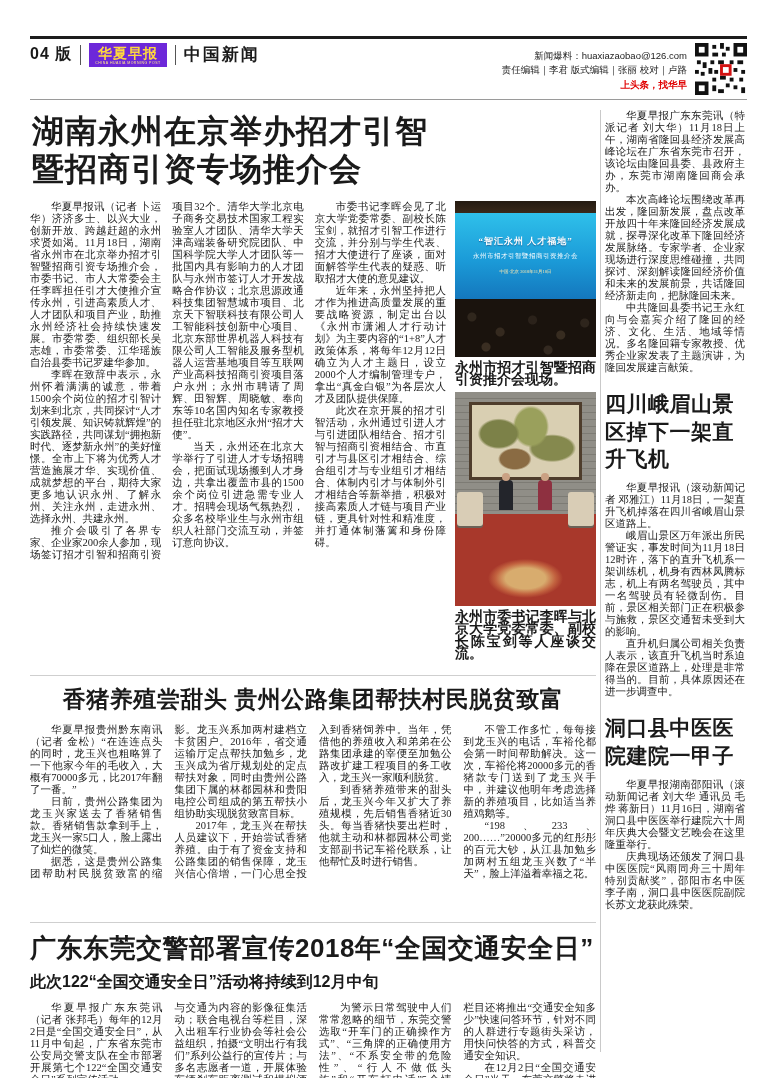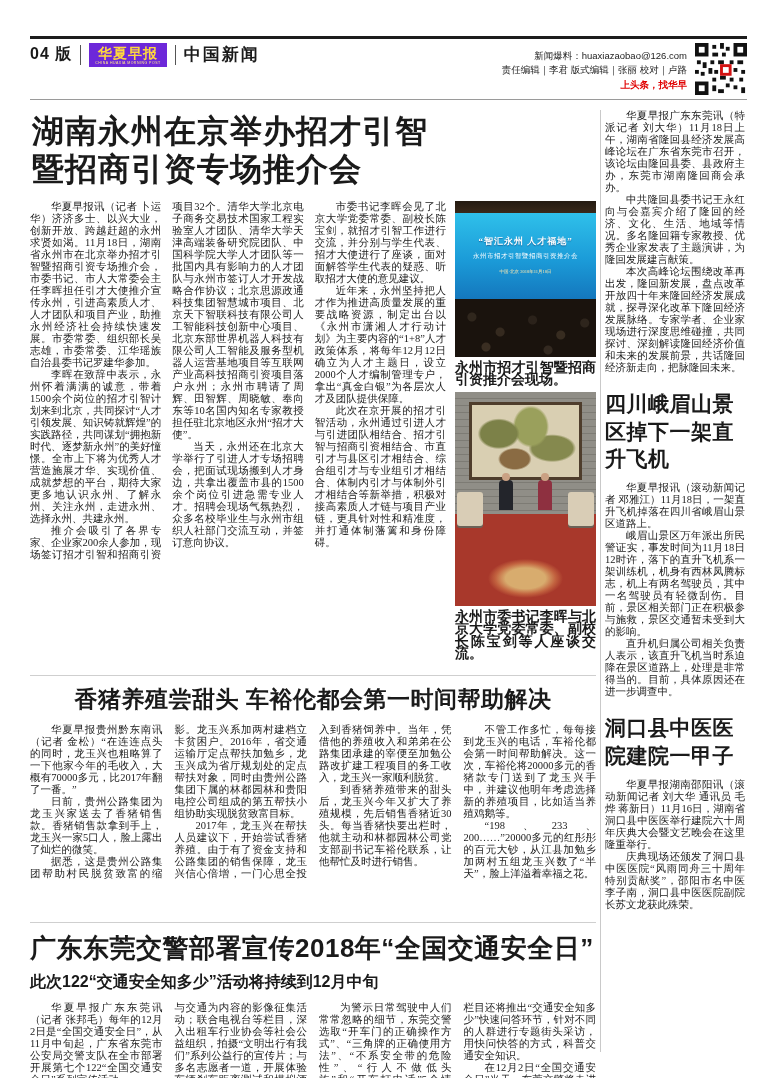--- a/index.html
+++ b/index.html
@@ -212,56 +212,56 @@
               </div>
             </div>
             <div class="caption">永州市委书记李晖与北京大学党委常委、副校长陈宝剑等人座谈交流。</div>
           </div>
         </div>
       </article>
 
       <div class="h-rule"></div>
 
       <article>
-        <h2 class="pig-title">香猪养殖尝甜头 车裕伦都会第一时间帮助解决</h2>
+        <h2 class="pig-title">香猪养殖尝甜头 贵州公路集团帮扶村民脱贫致富</h2>
         <div class="cols4 pig-body">
           <p class="body">华夏早报贵州黔东南讯（记者 金松）“在连连点头的同时，龙玉兴也粗略算了一下他家今年的毛收入，大概有70000多元，比2017年翻了一番。”</p>
           <p class="body">日前，贵州公路集团为龙玉兴家送去了香猪销售款。香猪销售款拿到手上，龙玉兴一家5口人，脸上露出了灿烂的微笑。</p>
           <p class="body">据悉，这是贵州公路集团帮助村民脱贫致富的缩影。龙玉兴系加两村建档立卡贫困户。2016年，省交通运输厅定点帮扶加勉乡，龙玉兴成为省厅规划处的定点帮扶对象，同时由贵州公路集团下属的林都园林和贵阳电控公司组成的第五帮扶小组协助实现脱贫致富目标。</p>
           <p class="body">2017年，龙玉兴在帮扶人员建议下，开始尝试香猪养殖。由于有了资金支持和公路集团的销售保障，龙玉兴信心倍增，一门心思全投入到香猪饲养中。当年，凭借他的养殖收入和弟弟在公路集团承建的宰便至加勉公路改扩建工程项目的务工收入，龙玉兴一家顺利脱贫。</p>
           <p class="body">到香猪养殖带来的甜头后，龙玉兴今年又扩大了养殖规模，先后销售香猪近30头。每当香猪快要出栏时，他就主动和林都园林公司党支部副书记车裕伦联系，让他帮忙及时进行销售。</p>
           <p class="body">不管工作多忙，每每接到龙玉兴的电话，车裕伦都会第一时间帮助解决。这一次，车裕伦将20000多元的香猪款专门送到了龙玉兴手中，并建议他明年考虑选择新的养殖项目，比如适当养殖鸡鹅等。</p>
           <p class="body">“198、233、200……”20000多元的红彤彤的百元大钞，从江县加勉乡加两村五组龙玉兴数了“半天”，脸上洋溢着幸福之花。</p>
         </div>
       </article>
 
       <div class="h-rule"></div>
 
       <article>
         <h2 class="traffic-title">广东东莞交警部署宣传2018年“全国交通安全日”</h2>
-        <h3 class="traffic-sub">此次122“交通安全知多少”活动将持续到12月中旬</h3>
+        <h3 class="traffic-sub">此次122“全国交通安全日”活动将持续到12月中旬</h3>
         <div class="cols4 traffic-body">
           <p class="body">华夏早报广东东莞讯（记者 张邦毛）每年的12月2日是“全国交通安全日”，从11月中旬起，广东省东莞市公安局交警支队在全市部署开展第七个122“全国交通安全日”系列宣传活动。</p>
           <p class="body">东莞交警开展以“路上的文明”为主题、展现交警保护市民安全、引导市民文明参与交通为内容的影像征集活动；联合电视台等栏目，深入出租车行业协会等社会公益组织，拍摄“文明出行有我们”系列公益行的宣传片；与多名志愿者一道，开展体验车辆刹车距离测试和模拟酒驾两个小实验的“交通小实验”，切身体会驾驶安全距离的重要以及酒驾的危险。</p>
           <p class="body">为警示日常驾驶中人们常常忽略的细节，东莞交警选取“开车门的正确操作方式”、“三角牌的正确使用方法”、“不系安全带的危险性”、“行人不做低头族”和“开车打电话”5个情景，制作“细节关乎生命”系列微视频宣传片，进行警示转播。活动期间，电视专题栏目还将推出“交通安全知多少”快速问答环节，针对不同的人群进行专题街头采访，用快问快答的方式，科普交通安全知识。</p>
           <p class="body">在12月2日“全国交通安全日”当天，东莞交警将走进社区举办一场大型主题宣传活动，通过展示前期征集摄影作品和线下活动现场照片、文明出行宣誓以及公益视频展播等形式开展互动宣传。届时，交警铁骑将亮相现场，与广大市民互动。</p>
 
         </div>
       </article>
 
     </div>
 
     <div class="v-divider"></div>
 
     <aside class="sidebar">
 
       <article class="sb-article">
         <p class="body">华夏早报广东东莞讯（特派记者 刘大华）11月18日上午，湖南省隆回县经济发展高峰论坛在广东省东莞市召开，该论坛由隆回县委、县政府主办，东莞市湖南隆回商会承办。</p>
+        <p class="body">本次高峰论坛围绕改革再出发，隆回新发展，盘点改革开放四十年来隆回经济发展成就，探寻深化改革下隆回经济发展脉络。专家学者、企业家现场进行深度思维碰撞，共同探讨、深刻解读隆回经济价值和未来的发展前景，共话隆回经济新走向，把脉隆回未来。</p>
         <p class="body">中共隆回县委书记王永红向与会嘉宾介绍了隆回的经济、文化、生活、地域等情况。多名隆回籍专家教授、优秀企业家发表了主题演讲，为隆回发展建言献策。</p>
-        <p class="body">本次高峰论坛围绕改革再出发，隆回新发展，盘点改革开放四十年来隆回经济发展成就，探寻深化改革下隆回经济发展脉络。专家学者、企业家现场进行深度思维碰撞，共同探讨、深刻解读隆回经济价值和未来的发展前景，共话隆回经济新走向，把脉隆回未来。</p>
       </article>
 
       <article class="sb-article">
         <h2 class="sb-title">四川峨眉山景区掉下一架直升飞机</h2>
         <p class="body">华夏早报讯（滚动新闻记者 邓雅江）11月18日，一架直升飞机掉落在四川省峨眉山景区道路上。</p>
         <p class="body">峨眉山景区万年派出所民警证实，事发时间为11月18日12时许，落下的直升飞机系一架训练机，机身有西林凤腾标志，机上有两名驾驶员，其中一名驾驶员有轻微刮伤。目前，景区相关部门正在积极参与施救，景区交通暂未受到大的影响。</p>
         <p class="body">直升机归属公司相关负责人表示，该直升飞机当时系迫降在景区道路上，处理是非常得当的。目前，具体原因还在进一步调查中。</p>
       </article>
 
       <article class="sb-article">

